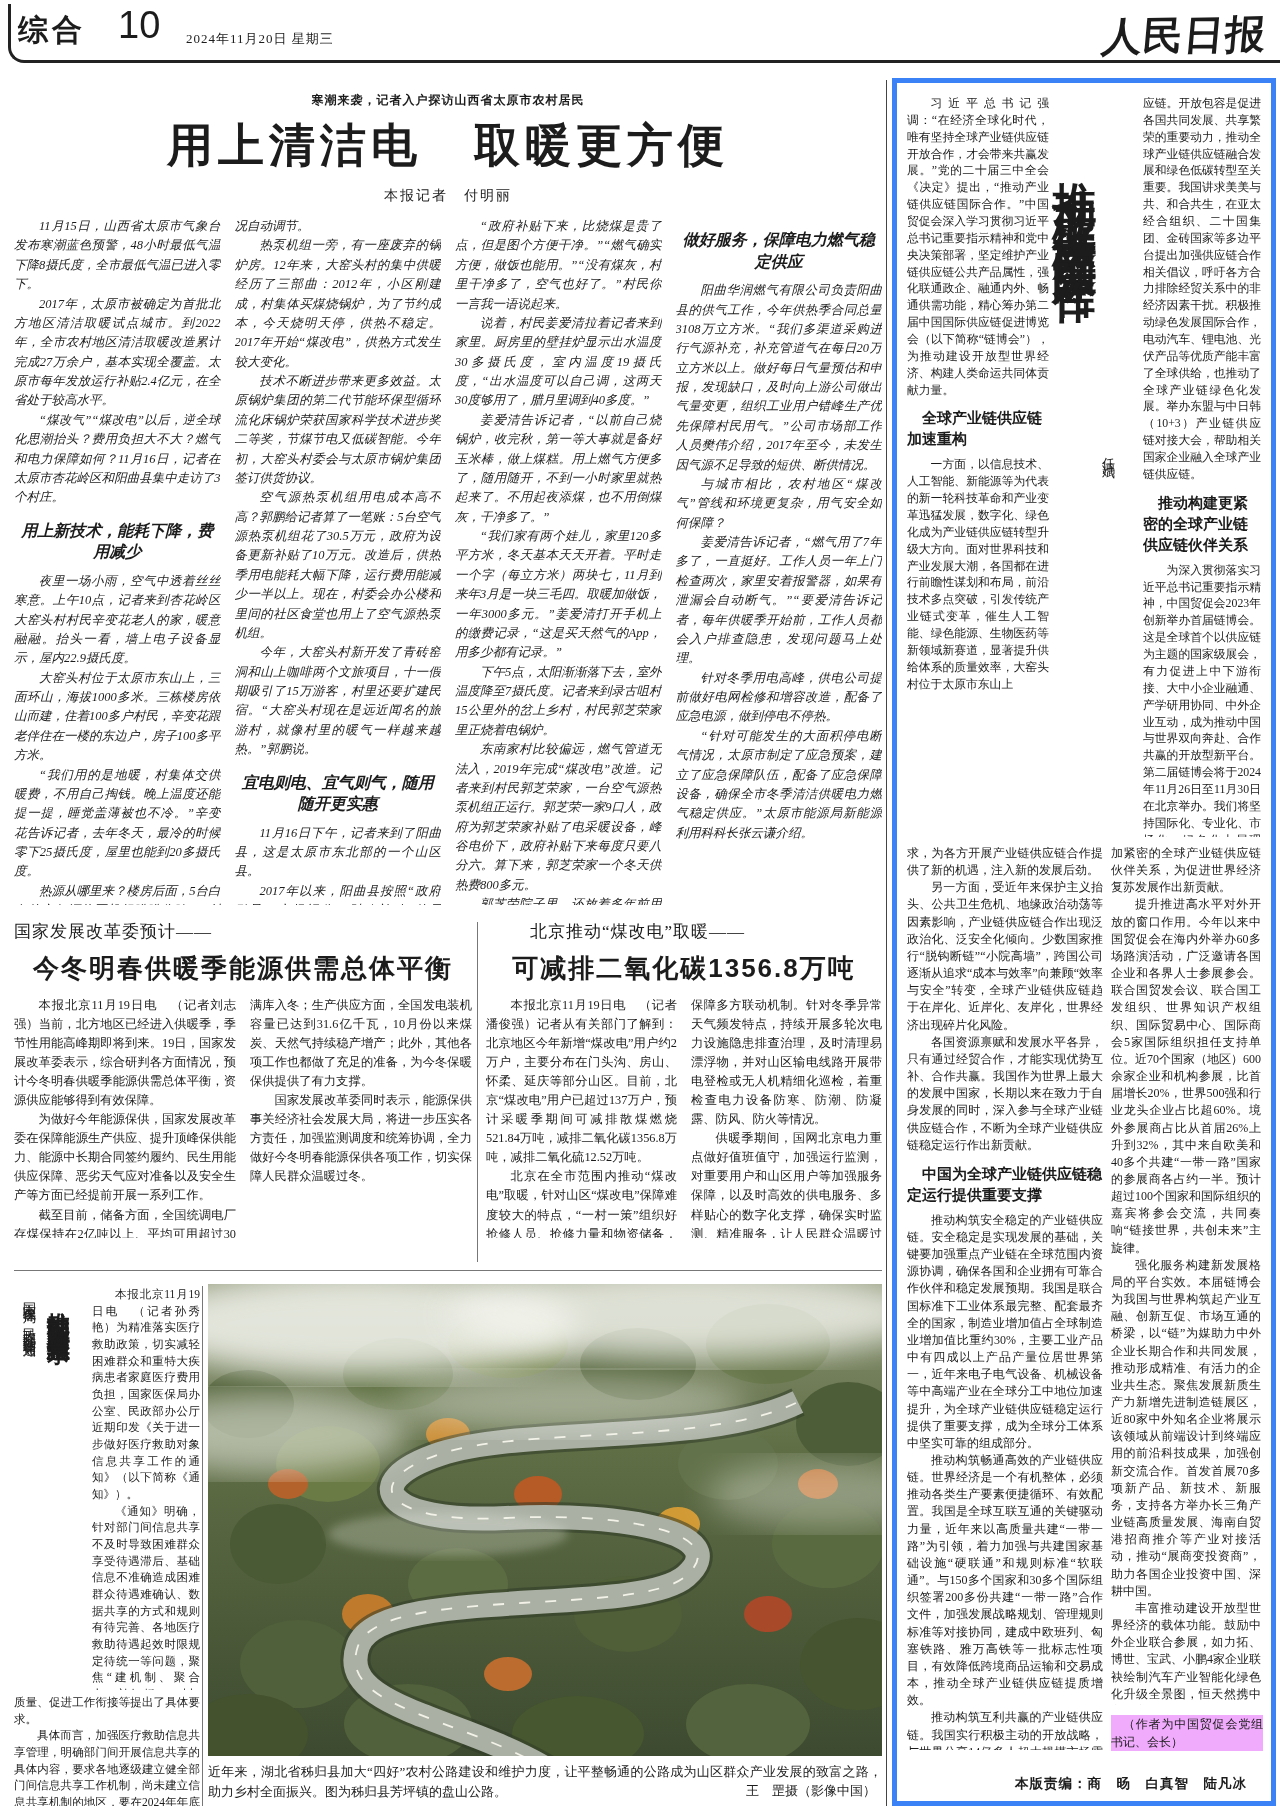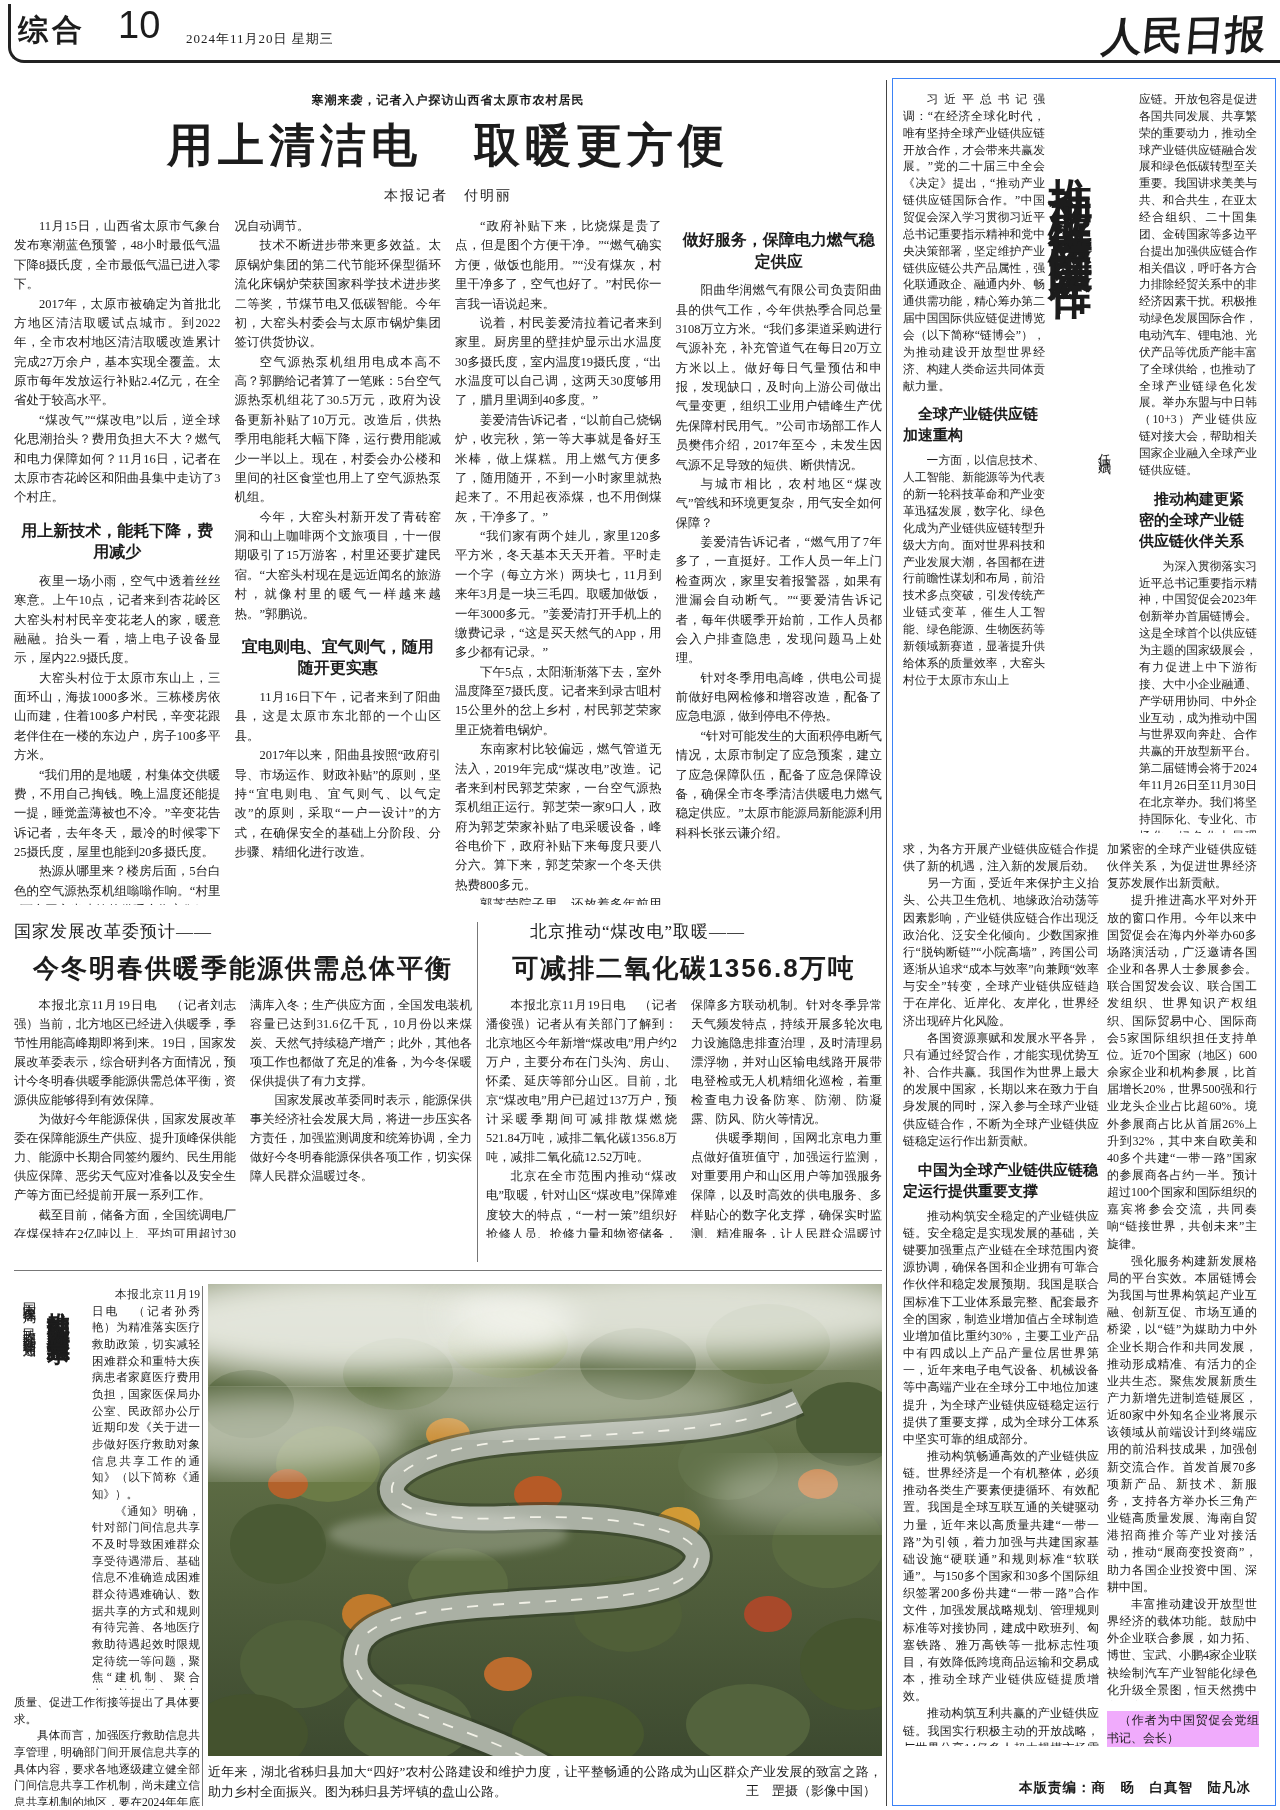--- a/index.html
+++ b/index.html
@@ -26,21 +26,21 @@
       font-size:16px;line-height:1.35;text-align:center;margin:12px 0 9px;}
   .ch-r{font-family:"Liberation Sans","DejaVu Sans",sans-serif;font-weight:bold;
       font-size:15px;line-height:1.4;text-align:left;text-indent:1em;margin:9px 0 7px;}
 
   
   #lead{position:absolute;left:14px;top:86px;width:868px;}
   #lead-kicker{text-align:center;font-size:12px;margin:6px 0 4px;letter-spacing:1px;font-weight:bold;}
   #lead-title{text-align:center;font-weight:900;font-size:46px;letter-spacing:5px;margin:6px 0 2px;}
   #lead-title .gap{display:inline-block;width:52px;}
   #lead-byline{text-align:center;font-size:14px;margin:10px 0 12px;letter-spacing:2px;}
-  #lead-cols{display:flex;gap:14px;height:688px;}
+  #lead-cols{display:flex;gap:14px;height:688px;font-style:italic;}
   #lead-cols .col{flex:1;}
 
   
   #energy{position:absolute;left:14px;top:916px;width:458px;height:348px;}
   #beijing{position:absolute;left:486px;top:916px;width:396px;height:348px;}
   .kicker2{font-size:17px;letter-spacing:1px;margin:4px 0 2px;}
   .title2{font-weight:900;font-size:26px;text-align:center;letter-spacing:2px;margin:8px 0 10px;}
   .cols2{display:flex;gap:14px;height:242px;}
   .cols2 .col{flex:1;font-size:12.3px;}
 
@@ -58,21 +58,21 @@
   #med-cont{position:absolute;left:0;top:412px;width:186px;height:112px;font-size:11.5px;line-height:1.45;}
 
   
   #photo{position:absolute;left:208px;top:1284px;width:674px;height:472px;background:#5c6b44;}
   #photo svg{display:block;}
   #caption{position:absolute;left:208px;top:1762px;width:674px;font-size:13px;line-height:1.55;text-align:justify;}
   #credit{position:absolute;right:6px;bottom:1px;font-size:13px;}
 
   
   #oped{position:absolute;left:892px;top:78px;width:384px;height:1728px;
-        border:1px solid #3b82f6;box-sizing:border-box;background:#fff;}
+        border:5px solid #3b82f6;box-sizing:border-box;background:#fff;}
   #oped-inner{position:relative;width:100%;height:100%;}
   .rcol{position:absolute;font-size:11.8px;line-height:1.43;text-align:justify;overflow:hidden;}
   .rcol p{margin:0;text-indent:2em;}
   .rcol p.noind{text-indent:0;}
   #op-a{left:10px;top:12px;width:142px;height:742px;}
   #op-b{left:246px;top:12px;width:118px;height:742px;}
   #op-c{left:10px;top:762px;width:196px;height:905px;font-size:12px;}
   #op-d{left:214px;top:762px;width:150px;height:860px;font-size:12px;}
   #op-titlewrap{position:absolute;left:156px;top:64px;width:86px;height:700px;display:flex;}
   #op-title{writing-mode:vertical-lr;font-weight:900;font-size:44px;letter-spacing:9px;
@@ -106,20 +106,21 @@
         <p>2017年，太原市被确定为首批北方地区清洁取暖试点城市。到2022年，全市农村地区清洁取暖改造累计完成27万余户，基本实现全覆盖。太原市每年发放运行补贴2.4亿元，在全省处于较高水平。</p>
         <p>“煤改气”“煤改电”以后，逆全球化思潮抬头？费用负担大不大？燃气和电力保障如何？11月16日，记者在太原市杏花岭区和阳曲县集中走访了3个村庄。</p>
         <div class="ch">用上新技术，能耗下降，费用减少</div>
         <p>夜里一场小雨，空气中透着丝丝寒意。上午10点，记者来到杏花岭区大窑头村村民辛变花老人的家，暖意融融。抬头一看，墙上电子设备显示，屋内22.9摄氏度。</p>
         <p>大窑头村位于太原市东山上，三面环山，海拔1000多米。三栋楼房依山而建，住着100多户村民，辛变花跟老伴住在一楼的东边户，房子100多平方米。</p>
         <p>“我们用的是地暖，村集体交供暖费，不用自己掏钱。晚上温度还能提一提，睡觉盖薄被也不冷。”辛变花告诉记者，去年冬天，最冷的时候零下25摄氏度，屋里也能到20多摄氏度。</p>
         <p>热源从哪里来？楼房后面，5台白色的空气源热泵机组嗡嗡作响。“村里1万多平方米建筑的供暖全靠它们了，我们派专人每天负责锅炉运行。”说着，大窑头村党支部书记郭鹏打开手机上的“太锅热电云平台”，热泵机组的运行情况清晰显示：1号机组进水温度39.9摄氏度，总出水温度46.3摄氏度，环境温度10.8摄氏度。</p>
       </div>
     <div class="col">
         <p class="noind">况自动调节。</p>
+        <p>热泵机组一旁，有一座废弃的锅炉房。12年来，大窑头村的集中供暖经历了三部曲：2012年，小区刚建成，村集体买煤烧锅炉，为了节约成本，今天烧明天停，供热不稳定。2017年开始“煤改电”，供热方式发生较大变化。</p>
         <p>技术不断进步带来更多效益。太原锅炉集团的第二代节能环保型循环流化床锅炉荣获国家科学技术进步奖二等奖，节煤节电又低碳智能。今年初，大窑头村委会与太原市锅炉集团签订供货协议。</p>
         <p>空气源热泵机组用电成本高不高？郭鹏给记者算了一笔账：5台空气源热泵机组花了30.5万元，政府为设备更新补贴了10万元。改造后，供热季用电能耗大幅下降，运行费用能减少一半以上。现在，村委会办公楼和里间的社区食堂也用上了空气源热泵机组。</p>
         <p>今年，大窑头村新开发了青砖窑洞和山上咖啡两个文旅项目，十一假期吸引了15万游客，村里还要扩建民宿。“大窑头村现在是远近闻名的旅游村，就像村里的暖气一样越来越热。”郭鹏说。</p>
         <div class="ch">宜电则电、宜气则气，随用随开更实惠</div>
         <p>11月16日下午，记者来到了阳曲县，这是太原市东北部的一个山区县。</p>
         <p>2017年以来，阳曲县按照“政府引导、市场运作、财政补贴”的原则，坚持“宜电则电、宜气则气、以气定改”的原则，采取“一户一设计”的方式，在确保安全的基础上分阶段、分步骤、精细化进行改造。</p>
       </div>
     <div class="col">
         <p>“政府补贴下来，比烧煤是贵了点，但是图个方便干净。”“燃气确实方便，做饭也能用。”“没有煤灰，村里干净多了，空气也好了。”村民你一言我一语说起来。</p>
         <p>说着，村民姜爱清拉着记者来到家里。厨房里的壁挂炉显示出水温度30多摄氏度，室内温度19摄氏度，“出水温度可以自己调，这两天30度够用了，腊月里调到40多度。”</p>

